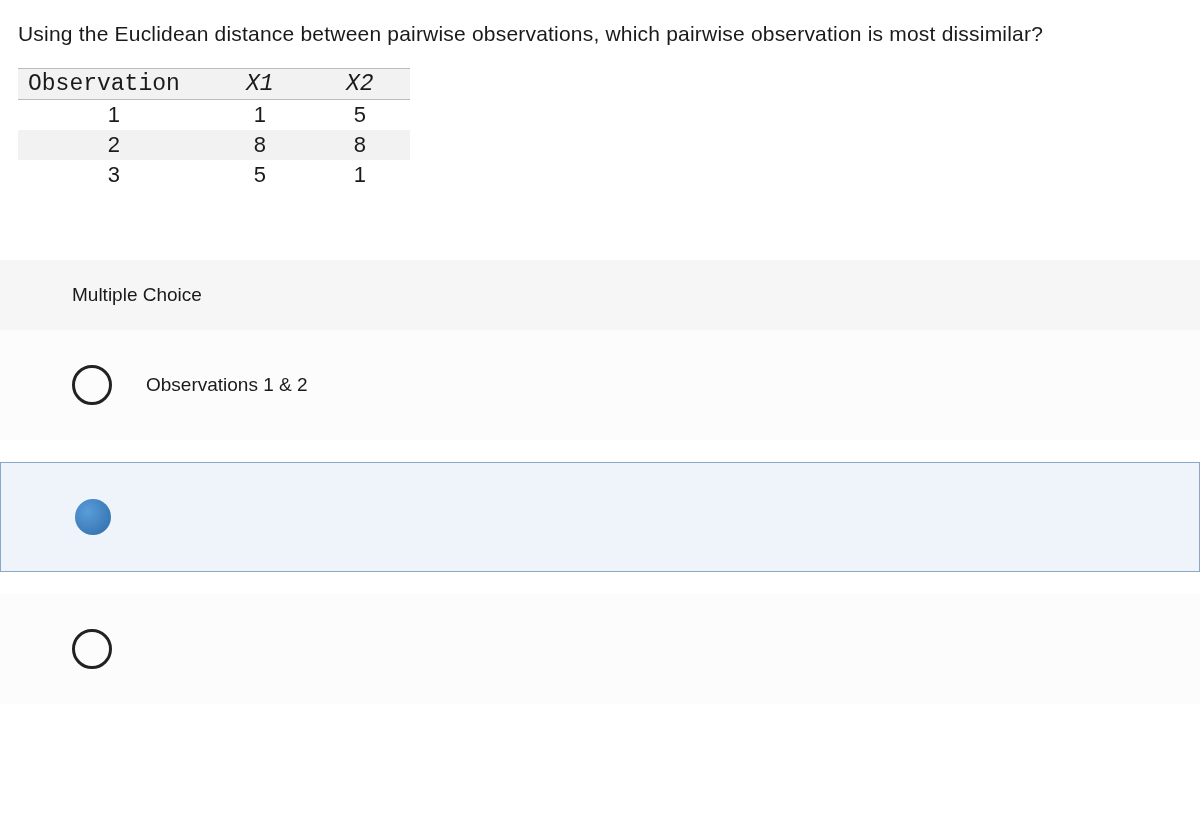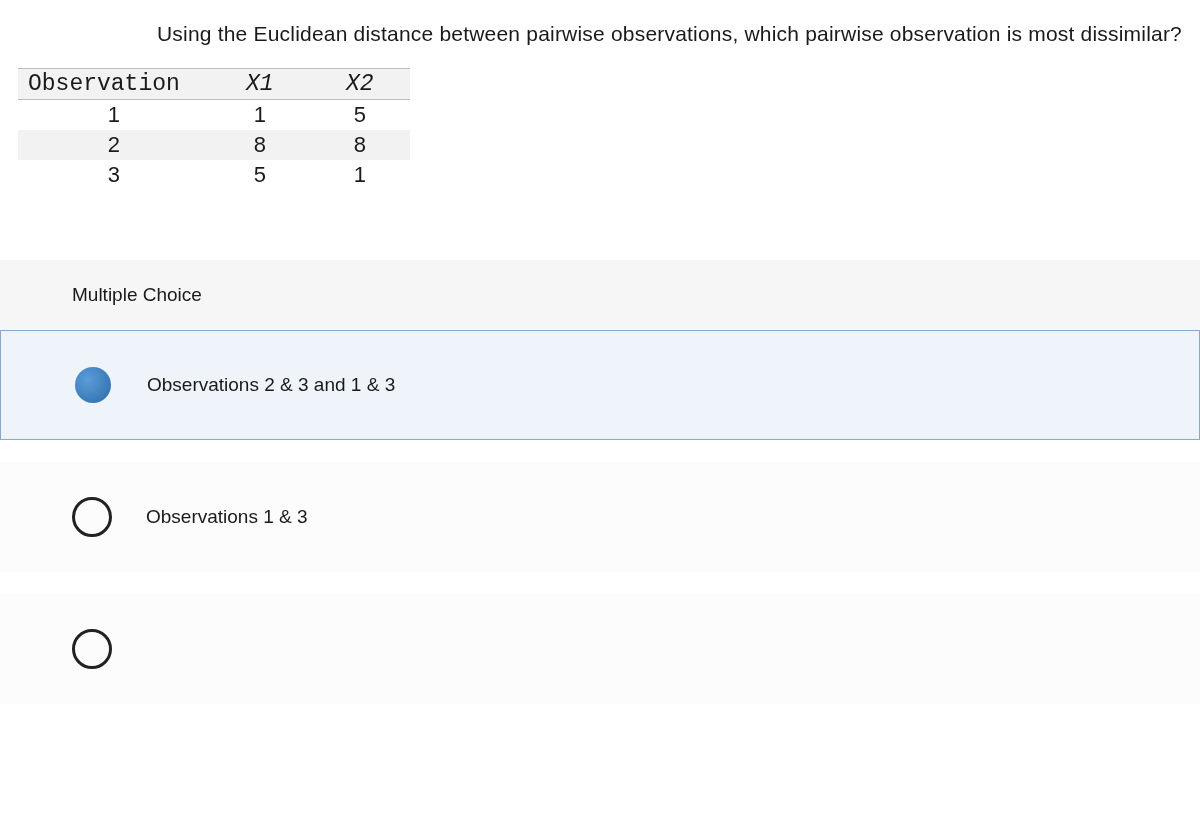--- a/index.html
+++ b/index.html
@@ -7,21 +7,20 @@
     font-family: Arial, Helvetica, sans-serif;
     color: #1a1a1a;
     background: #fff;
     font-size: 19px;
     width: 1200px;
   }
   .question {
     padding: 22px 18px 16px 18px;
     font-size: 21px;
     letter-spacing: 0.2px;
-    text-align: right;
   }
   .data-table {
     margin: 6px 0 0 18px;
     border-collapse: collapse;
   }
   .data-table th, .data-table td {
     padding: 2px 0;
     font-weight: normal;
   }
   .data-table thead th {
@@ -129,26 +128,25 @@
       <td>3</td>
       <td>5</td>
       <td>1</td>
     </tr>
   </tbody>
 </table>
 
 <div class="mc-header">Multiple Choice</div>
 
 <div class="choices">
+  <div class="choice">
+    <span class="radio"></span>
+    <span class="choice-label">Observations 1 &amp; 2</span>
+  </div>
   <div class="choice selected">
     <span class="radio">
         <span class="radio-fill"></span>
       </span>
-    <span class="choice-label">Observations 2 &amp; 3 and 1 &amp; 3</span>
-  </div>
-  <div class="choice">
-    <span class="radio"></span>
-    <span class="choice-label">Observations 1 &amp; 3</span>
   </div>
   <div class="choice">
     <span class="radio"></span>
   </div>
 </div>
 
 </body></html>

